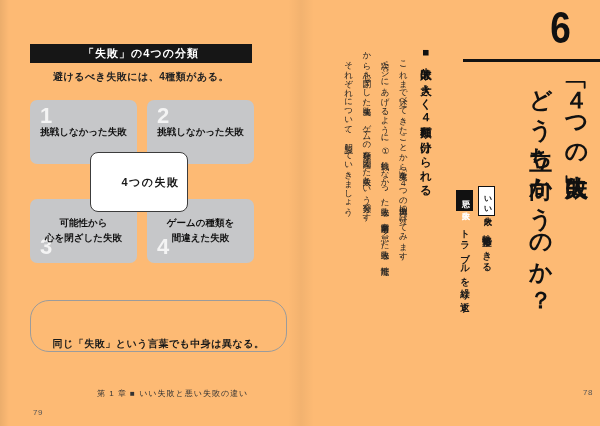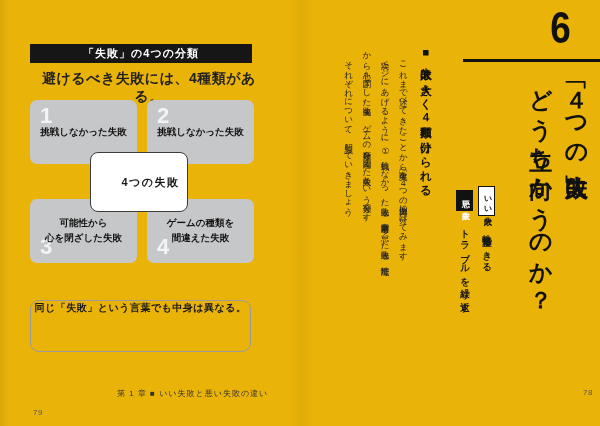--- a/index.html
+++ b/index.html
@@ -1,40 +1,40 @@
 <!DOCTYPE html>
 <html lang="ja"><head>
 <meta charset="utf-8">
 <style>
   * { margin:0; padding:0; box-sizing:border-box; }
   html,body { background:#ffffff; }
   .spread {
-    position:relative; width:600px; height:426px; background:#eab308;
+    position:relative; width:600px; height:426px; background:#fdba74;
     overflow:hidden; color:#1a1a1a;
     font-family:"Liberation Sans","DejaVu Sans",sans-serif;
   }
   
   .edge-shade { position:absolute; left:0; top:0; bottom:0; width:9px;
     background:linear-gradient(90deg, rgba(0,0,0,.07), rgba(0,0,0,0)); }
   .gutter-shade { position:absolute; left:288px; top:0; bottom:0; width:26px;
     background:linear-gradient(90deg, rgba(0,0,0,0), rgba(0,0,0,.045) 50%, rgba(0,0,0,0)); }
 
   .page { position:absolute; top:0; width:300px; height:426px; }
   .page.left  { left:0; }
   .page.right { left:300px; }
 
   
   .header-bar {
     position:absolute; left:30px; top:44px; width:222px; height:19px;
     background:#161616; color:#fff; display:flex; align-items:center; justify-content:center;
     font-size:11px; font-weight:bold; letter-spacing:1px;
   }
   .subtitle {
-    position:absolute; left:38px; top:70px; width:222px; text-align:center;
-    font-size:14px; font-weight:600; letter-spacing:.5px; color:#222;
+    position:absolute; left:30px; top:70px; width:222px; text-align:center;
+    font-size:10px; font-weight:600; letter-spacing:.5px; color:#222;
   }
   .gbox {
     position:absolute; width:107px; height:64px; background:#c6c7c9; border-radius:7px;
   }
   .gbox .num {
     position:absolute; left:10px; color:#f4f4f4; font-size:22px; font-weight:bold; line-height:1;
   }
   .num-top { top:5px; }
   .num-bottom { bottom:5px; }
   .gbox .lbl {
@@ -46,28 +46,28 @@
   #b2 { left:147px; top:100px; }
   #b3 { left:30px;  top:199px; }
   #b4 { left:147px; top:199px; }
   .center-box {
     position:absolute; left:90px; top:152px; width:98px; height:60px;
     background:#fff; border:1.5px solid #3c3c3c; border-radius:8px;
     display:flex; align-items:center; justify-content:center;
     font-size:11px; font-weight:bold; letter-spacing:1.5px; z-index:2;padding-left:23px;
   }
   .note-box {
-    position:absolute; left:30px; top:300px; width:221px; height:52px;
-    border:1.5px solid #9b9b9b; border-radius:9px;
-    display:flex; align-items:flex-start; justify-content:center;
+    position:absolute; left:30px; top:300px; width:257px; height:52px;
+    border:1.5px solid #9b9b9b; border-radius:19px;
+    display:flex; align-items:flex-end; justify-content:center;
     font-size:10px; font-weight:bold; letter-spacing:.5px; text-align:center;
   }
   .footer { position:absolute; top:388px; font-size:8px; color:#555; letter-spacing:.5px; }
   .pg-left { left:33px;margin-top:20px; }
-  .chapter { left:97px; color:#333; letter-spacing:1px;margin-left:20px; }
+  .chapter { left:97px; color:#333; letter-spacing:1px; }
   .pg-right { right:7px; }
 
   
   .six {
     position:absolute; top:5px; right:27px; font-size:45px; font-weight:bold;
     line-height:1; color:#111; transform:scaleX(.82); transform-origin:center;
   }
   .rule { position:absolute; top:59px; right:0; width:137px; height:3px; background:#131313; }
 
   .v { writing-mode:vertical-rl; }

